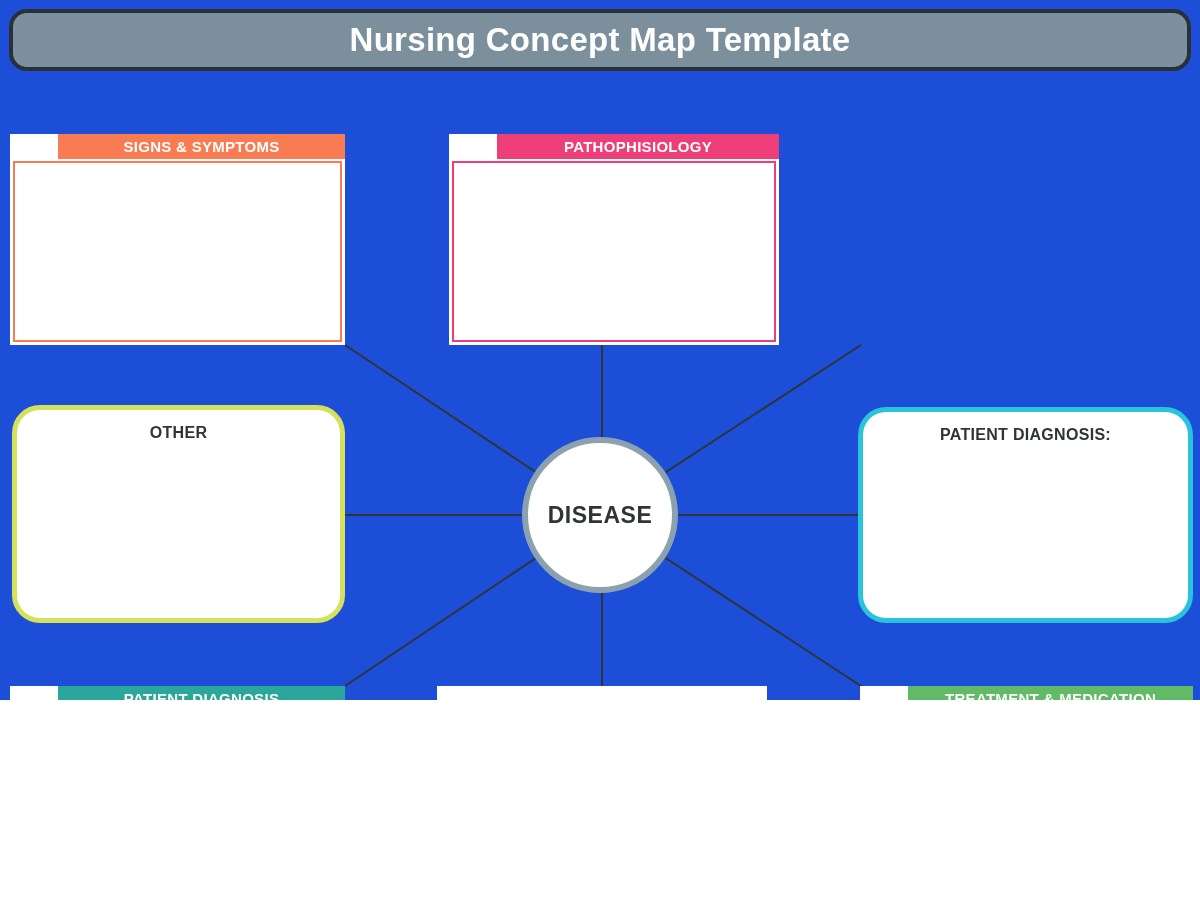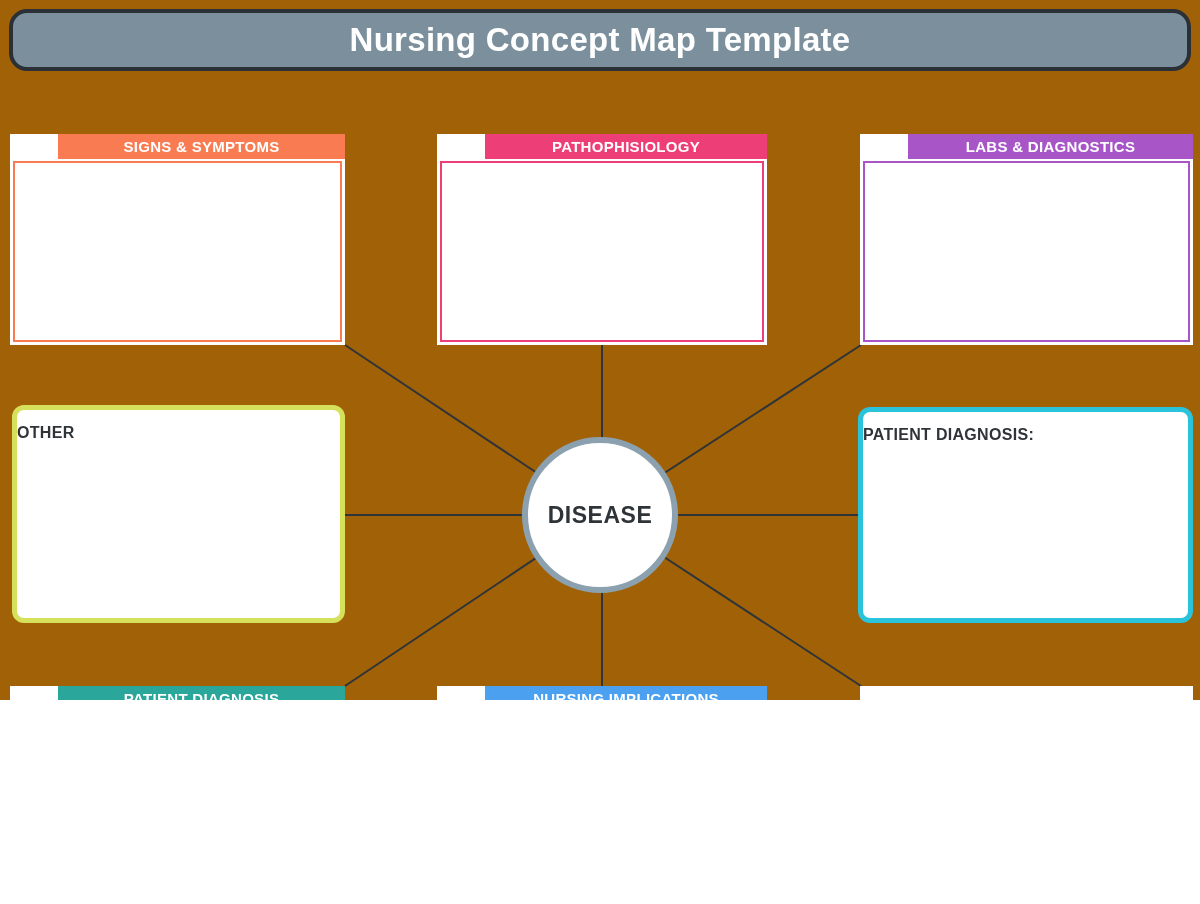--- a/index.html
+++ b/index.html
@@ -5,21 +5,21 @@
   html, body {
     margin: 0;
     padding: 0;
     background: #ffffff;
     font-family: "Liberation Sans", "DejaVu Sans", sans-serif;
   }
   .canvas {
     position: relative;
     width: 1200px;
     height: 700px;
-    background: #a16207;
+    background: #1d4ed8;
     overflow: hidden;
   }
   svg.connectors {
     position: absolute;
     left: 0; top: 0;
     width: 1200px;
     height: 904px;
     z-index: 1;
   }
   
@@ -62,34 +62,34 @@
     margin-left: 48px;
   }
   .panel .body {
     position: absolute;
     left: 3px; right: 3px;
     top: 27px; bottom: 3px;
     border: 2px solid var(--accent);
     background: #ffffff;
   }
   #p-signs  { left: 10px;  top: 134px; width: 335px; height: 211px; }
-  #p-patho  { left: 437px; top: 134px; width: 330px; height: 211px; }
+  #p-patho  { left: 449px; top: 134px; width: 330px; height: 211px; }
   #p-labs   { left: 860px; top: 134px; width: 333px; height: 211px; }
   #p-pated  { left: 10px;  top: 686px; width: 335px; height: 212px; }
   #p-impl   { left: 437px; top: 686px; width: 330px; height: 212px; }
   #p-treat  { left: 860px; top: 686px; width: 333px; height: 212px; }
   
   .bubble {
     position: absolute;
     z-index: 2;
     box-sizing: border-box;
     background: #ffffff;
     border: 5px solid var(--accent);
-    border-radius: 12px;
-    text-align: left;
+    border-radius: 28px;
+    text-align: center;
   }
   .bubble .bubble-label {
     margin-top: 14px;
     color: #2F3438;
     font-size: 16px;
     font-weight: 700;
     letter-spacing: 0.3px;
   }
   #b-other { left: 12px;  top: 405px; width: 333px; height: 218px; }
   #b-ndx   { left: 858px; top: 407px; width: 335px; height: 216px; }
@@ -143,26 +143,20 @@
     <div class="body"></div>
   </section>
 
   <section class="panel" id="p-patho" style="--accent: #EE3E78;">
     <div class="hdr">
       <span>PATHOPHISIOLOGY</span>
     </div>
     <div class="body"></div>
   </section>
 
-  <section class="panel" id="p-labs" style="--accent: #A855C8;">
-    <div class="hdr">
-      <span>LABS &amp; DIAGNOSTICS</span>
-    </div>
-    <div class="body"></div>
-  </section>
 
   <div class="bubble" id="b-other" style="--accent: #D6E15B;">
     <div class="bubble-label">OTHER</div>
   </div>
 
   <div class="disease-circle" style="--circle-border: #8CA1AF;">
     <span>DISEASE</span>
   </div>
 
   <div class="bubble" id="b-ndx" style="--accent: #29C3DC;">
@@ -170,23 +164,23 @@
   </div>
 
   <section class="panel" id="p-pated" style="--accent: #2BA69A;">
     <div class="hdr">
       <span>PATIENT DIAGNOSIS</span>
     </div>
     <div class="body"></div>
   </section>
 
   <section class="panel" id="p-impl" style="--accent: #4BA0F0;">
-    <div class="hdr">
-      <span>NURSING IMPLICATIONS</span>
-    </div>
     <div class="body"></div>
   </section>
 
   <section class="panel" id="p-treat" style="--accent: #61BA66;">
+    <div class="hdr">
+      <span>TREATMENT &amp; MEDICATION</span>
+    </div>
     <div class="body"></div>
   </section>
 
 </div>
 
 </body></html>

